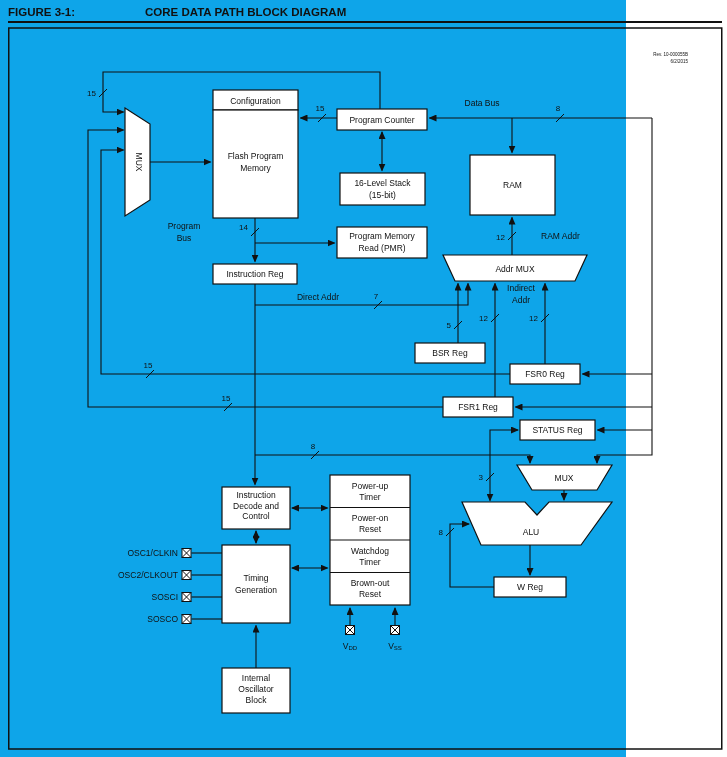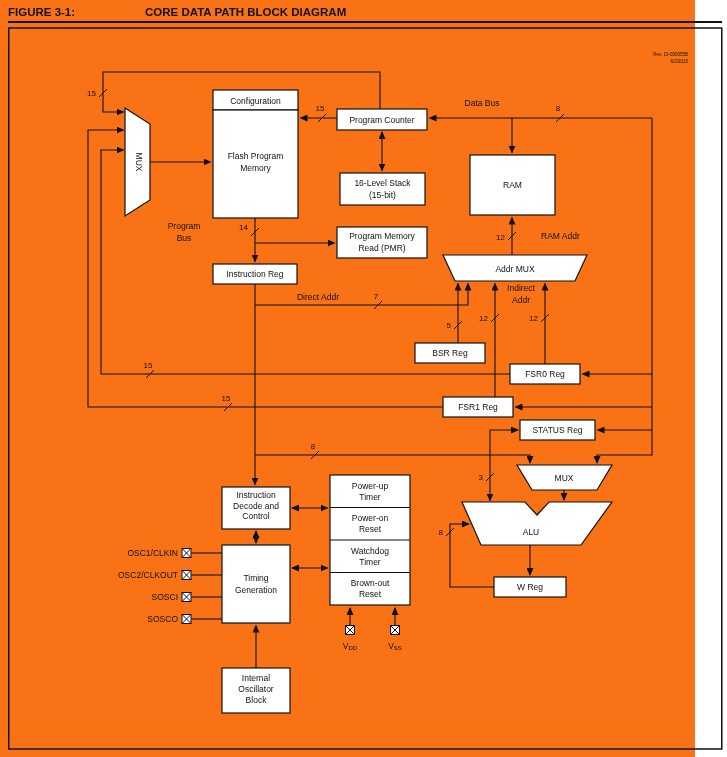--- a/index.html
+++ b/index.html
@@ -1,16 +1,16 @@
 <!DOCTYPE html>
 <html><head>
 <meta charset="utf-8">
 <style>
   html,body{margin:0;padding:0;background:#ffffff;}
-  .page{position:relative;width:695px;height:757px;background:#f97316;
+  .page{position:relative;width:626px;height:757px;background:#0ea5e9;
         font-family:"Liberation Sans", sans-serif;}
   svg{display:block;}
   svg text{fill:#111;font-family:"Liberation Sans", sans-serif;}
   .wire{stroke:#111;stroke-width:1.1;fill:none;}
   .boxr{fill:#fff;stroke:#111;stroke-width:1.2;}
   .trap{fill:#fff;stroke:#111;stroke-width:1.2;}
   .slash{stroke:#111;stroke-width:1;}
   .blabel{font-size:8.5px;text-anchor:middle;}
   .wnum{font-size:8px;}
   .flabel{font-size:8.5px;}

